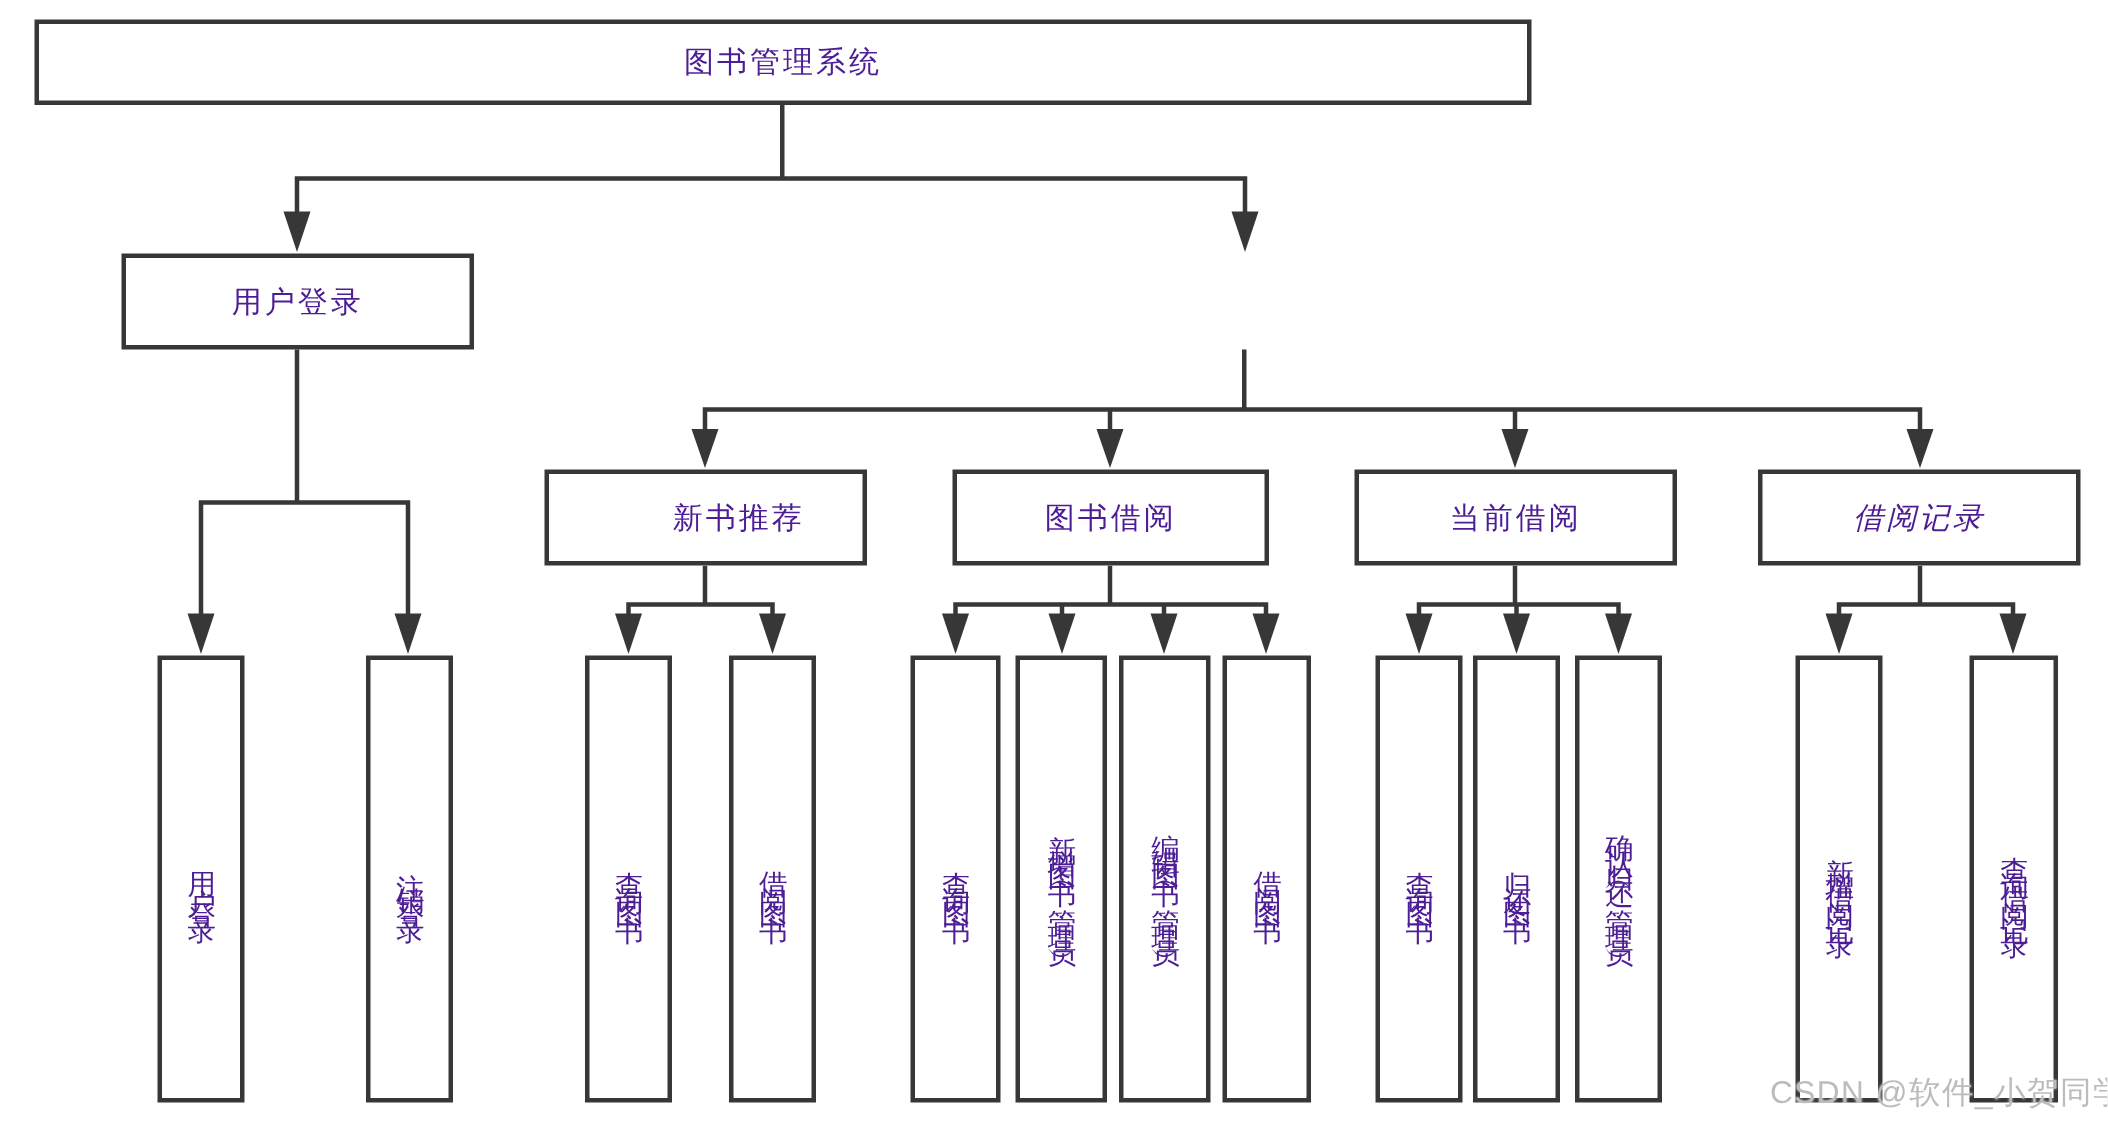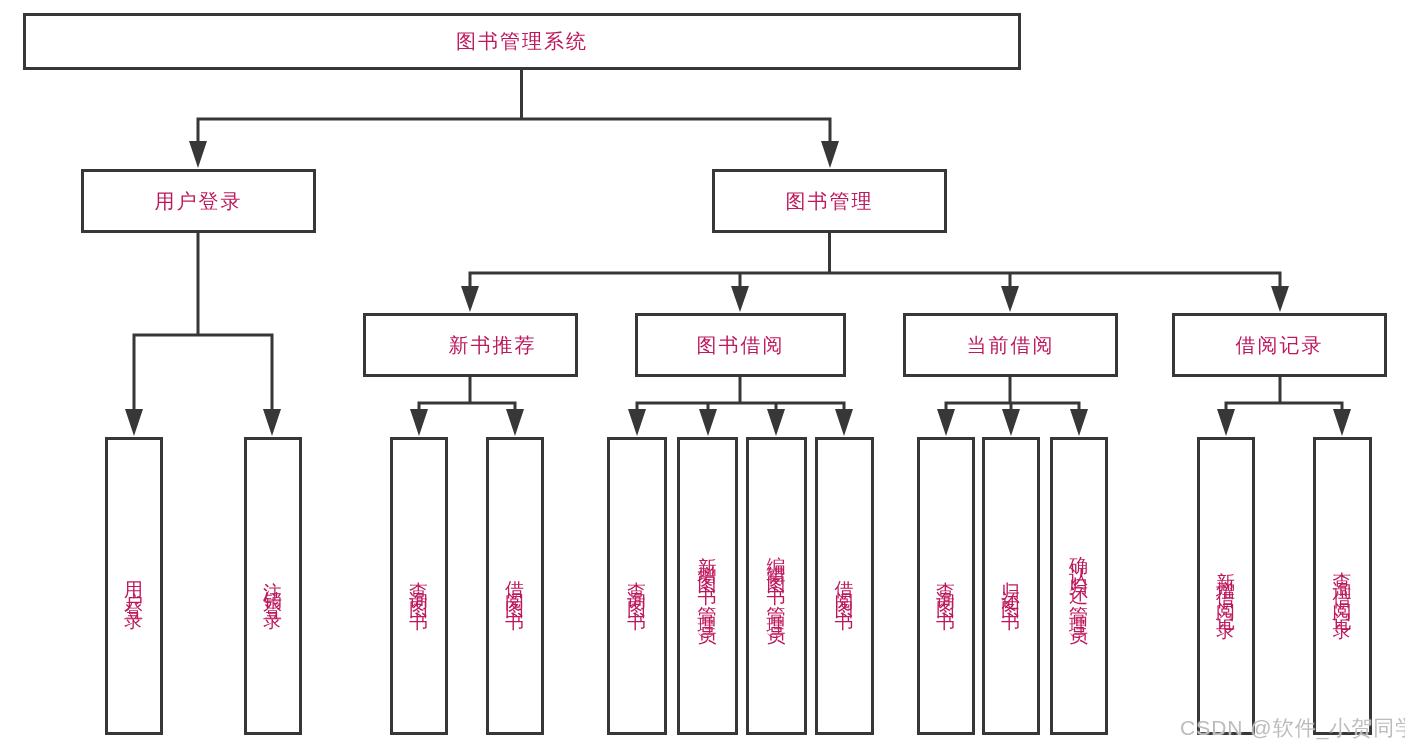--- a/index.html
+++ b/index.html
@@ -12,21 +12,21 @@
   }
   .connectors { position:absolute; left:0; top:0; z-index:1; }
   .node {
     position:absolute;
     box-sizing:border-box;
     border:3px solid #373737;
     background:#ffffff;
     display:flex;
     align-items:center;
     justify-content:center;
-    color:#be185d;
+    color:#4c1d95;
     z-index:2;
   }
   .h-label {
     font-size:20px;
     letter-spacing:2px;
     white-space:nowrap;
   }
   .v-label {
     writing-mode:vertical-rl;
     line-height:1;
@@ -109,34 +109,31 @@
     </g>
   </svg>
 
   <div class="node" style="left:23px; top:13px; width:998px; height:57px;">
     <span class="h-label">图书管理系统</span>
   </div>
 
   <div class="node" style="left:81px; top:169px; width:235px; height:64px;">
     <span class="h-label">用户登录</span>
   </div>
-  <div class="node" style="left:712px; top:169px; width:235px; height:64px;">
-    <span class="h-label">图书管理</span>
-  </div>
 
   <div class="node" style="left:363px; top:313px; width:215px; height:64px;padding-left:44px;">
     <span class="h-label">新书推荐</span>
   </div>
   <div class="node" style="left:903px; top:313px; width:215px; height:64px;">
     <span class="h-label">当前借阅</span>
   </div>
   <div class="node" style="left:635px; top:313px; width:211px; height:64px;">
     <span class="h-label">图书借阅</span>
   </div>
-  <div class="node" style="left:1172px; top:313px; width:215px; height:64px;">
+  <div class="node" style="left:1172px; top:313px; width:215px; height:64px;font-style:italic;">
     <span class="h-label">借阅记录</span>
   </div>
 
   <div class="node" style="left:105px; top:437px; width:58px; height:298px;">
     <span class="v-label">用户登录</span>
   </div>
   <div class="node" style="left:244px; top:437px; width:58px; height:298px;">
     <span class="v-label">注销登录</span>
   </div>
 

